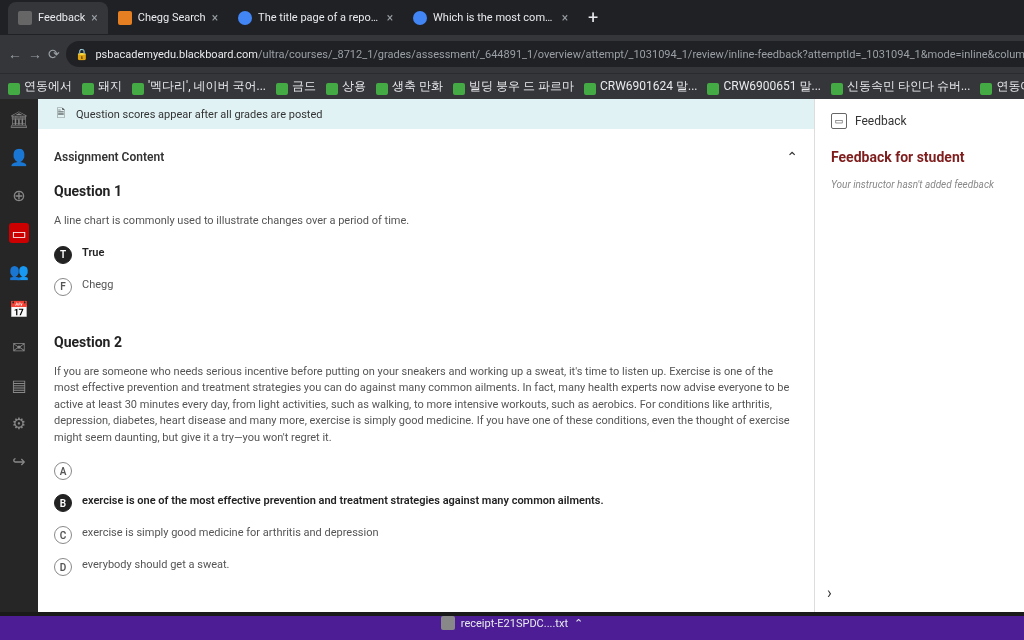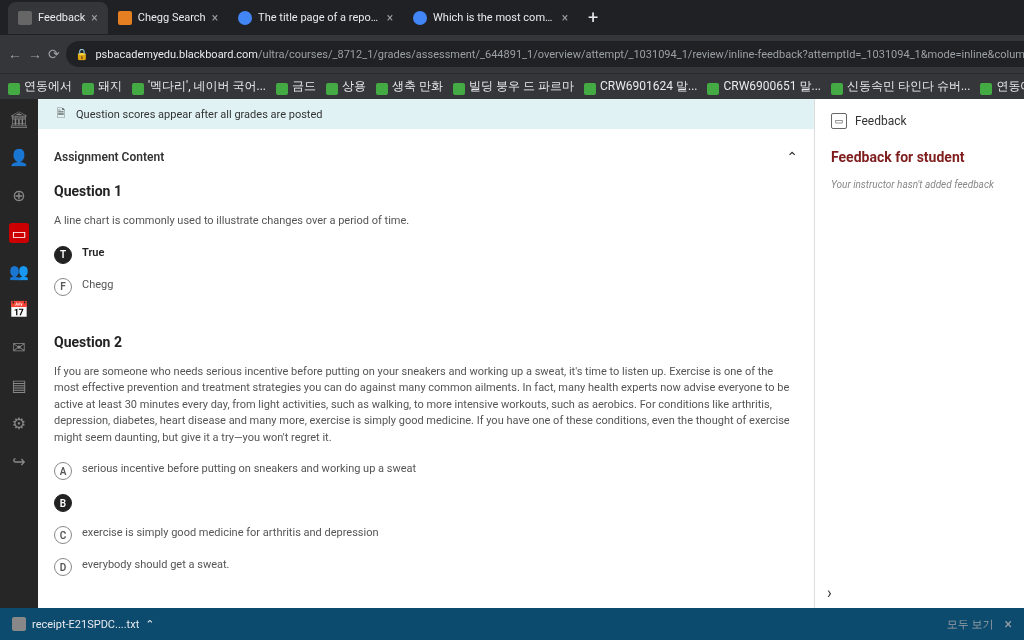--- a/index.html
+++ b/index.html
@@ -50,21 +50,21 @@
 .opt-badge.selected { background: #222; color: #fff; border-color: #222; }
 .opt-text.selected { font-weight: 600; color: #222; }
 
 .feedback-panel { width: 210px; border-left: 1px solid #ddd; padding: 14px 16px; background: #fff; position: relative; }
 .fb-header { display: flex; align-items: center; gap: 8px; font-size: 12px; color: #333; margin-bottom: 20px; }
 .fb-icon { width: 16px; height: 16px; border: 1.5px solid #666; border-radius: 2px; display: flex; align-items: center; justify-content: center; font-size: 9px; }
 .fb-title { font-size: 14px; font-weight: 700; color: #7f1d1d; margin-bottom: 14px; }
 .fb-empty { font-size: 10px; color: #888; font-style: italic; }
 .fb-next { position: absolute; bottom: 10px; left: 12px; font-size: 16px; color: #333; cursor: pointer; }
 
-.download-bar { position: absolute; bottom: 0; left: 0; right: 0; height: 32px; background: #0c4a6e; display: flex; align-items: center; padding: 0 12px; gap: 10px; }
+.download-bar { position: absolute; bottom: 0; left: 0; right: 0; height: 24px; background: #4c1d95; display: flex; align-items: center; padding: 0 12px; gap: 10px; flex-direction: column; }
 .dl-item { display: flex; align-items: center; gap: 6px; color: #e8eaed; font-size: 11px; cursor: pointer; }
 .dl-icon { width: 14px; height: 14px; background: #888; border-radius: 2px; }
 .dl-right { margin-left: auto; display: flex; align-items: center; gap: 11px; color: #9aa0a6; font-size: 11px; }
 .dl-close { cursor: pointer; font-size: 14px; }
 </style>
 </head>
 <body>
 
 <div class="browser-chrome">
   <div class="tab-row">
@@ -193,24 +193,24 @@
             <span class="opt-badge">F</span>
             <span class="opt-text">Chegg</span>
           </div>
         </div>
 
         <div class="question">
           <div class="q-title">Question 2</div>
           <div class="q-text">If you are someone who needs serious incentive before putting on your sneakers and working up a sweat, it's time to listen up. Exercise is one of the most effective prevention and treatment strategies you can do against many common ailments. In fact, many health experts now advise everyone to be active at least 30 minutes every day, from light activities, such as walking, to more intensive workouts, such as aerobics. For conditions like arthritis, depression, diabetes, heart disease and many more, exercise is simply good medicine. If you have one of these conditions, even the thought of exercise might seem daunting, but give it a try—you won't regret it.</div>
           <div class="option">
             <span class="opt-badge">A</span>
-            <span class="opt-text">serious incentive before putting on sneakers and working up a sweat</span>
           </div>
           <div class="option">
             <span class="opt-badge selected">B</span>
+            <span class="opt-text selected">exercise is one of the most effective prevention and treatment strategies against many common ailments.</span>
           </div>
           <div class="option">
             <span class="opt-badge">C</span>
             <span class="opt-text">exercise is simply good medicine for arthritis and depression</span>
           </div>
           <div class="option">
             <span class="opt-badge">D</span>
             <span class="opt-text">everybody should get a sweat.</span>
           </div>
         </div>

